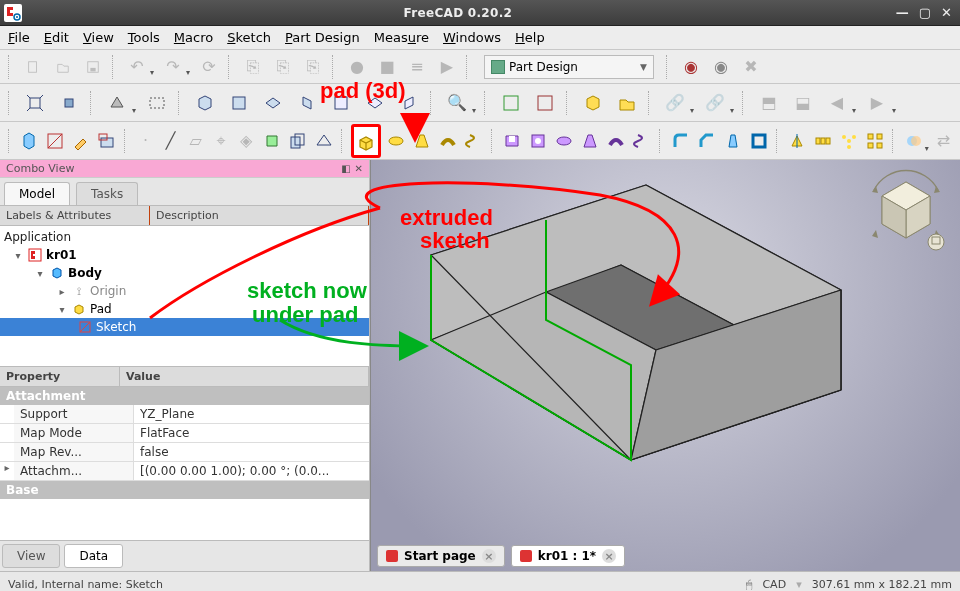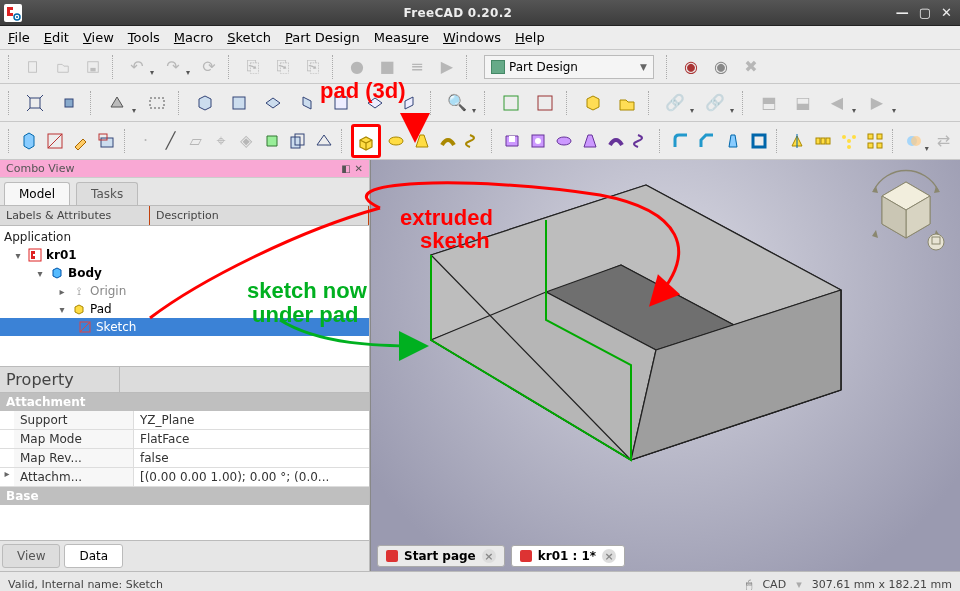--- a/index.html
+++ b/index.html
@@ -46,21 +46,21 @@
   .tree-row { display:flex; align-items:center; height:18px; font-size:12px; padding-left:4px; gap:4px;}
   .tree-row .tw { width:12px; text-align:center; color:#666; font-size:10px;}
   .tree-row .ic { width:14px; height:14px; display:inline-flex; align-items:center; justify-content:center; font-size:11px;}
   .tree-row.app { font-size:12px; color:#222;}
   .tree-row.doc { padding-left:12px; font-weight:bold;}
   .tree-row.body { padding-left:34px; font-weight:bold;}
   .tree-row.origin { padding-left:56px; color:#888;}
   .tree-row.pad { padding-left:56px;}
   .tree-row.sketch { padding-left:78px; background:#3b82d6; color:#fff;}
   .prop-grid { flex:1; border-top:1px solid #bbb; display:flex; flex-direction:column;}
-  .prop-cols { display:flex; background:#dcdcdc; border-bottom:1px solid #bbb; font-size:16px; color:#444;}
+  .prop-cols { display:flex; background:#dcdcdc; border-bottom:1px solid #bbb; font-size:11px; color:#444;font-weight:bold;}
   .prop-cols div { padding:3px 6px; border-right:1px solid #bbb;}
   .prop-cols .p1 { width:120px;} .prop-cols .p2 { flex:1;}
   .prop-rows { flex:1; background:#fff; overflow:hidden;}
   .prop-section { background:#bfbfbf; color:#fff; font-weight:bold; padding:2px 6px; font-size:12px;}
   .prop-row { display:flex; border-bottom:1px solid #ddd; font-size:12px;}
   .prop-row .k { width:120px; padding:2px 6px; border-right:1px solid #ddd; color:#333; background:#f7f7f7;}
   .prop-row .v { flex:1; padding:2px 6px; color:#333;}
   .prop-row .tw2 { width:14px; text-align:center; color:#666; font-size:10px;}
   .prop-bottom-tabs { display:flex; background:#e6e6e6; border-top:1px solid #bbb;}
   .prop-bottom-tabs div { padding:4px 14px; border:1px solid #bbb; font-size:12px; margin:3px 2px; border-radius:3px;}
@@ -502,20 +502,21 @@
               <path d="M2 12L12 2" stroke="#d44"></path>
             </svg>
           </span>
           <span>Sketch</span>
         </div>
     </div>
 
     <div class="prop-grid">
       <div class="prop-cols">
         <div class="p1">Property</div>
+        <div class="p2">Value</div>
       </div>
       <div class="prop-rows">
         <div class="prop-section">Attachment</div>
         <div class="prop-row">
             <span class="tw2"></span>
             <span class="k">Support</span>
             <span class="v">YZ_Plane</span>
           </div>
         <div class="prop-row">
             <span class="tw2"></span>

